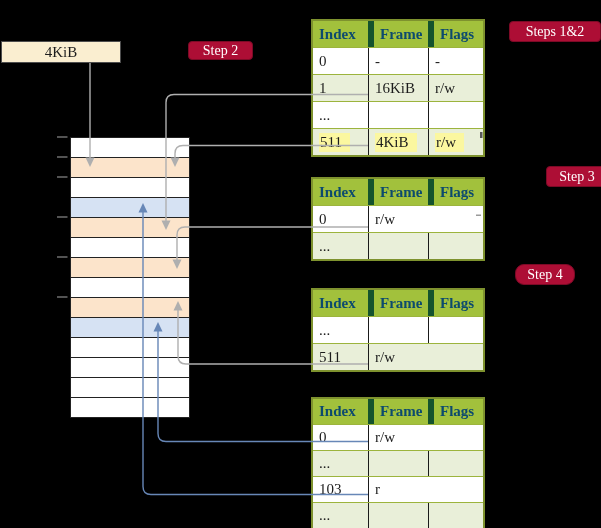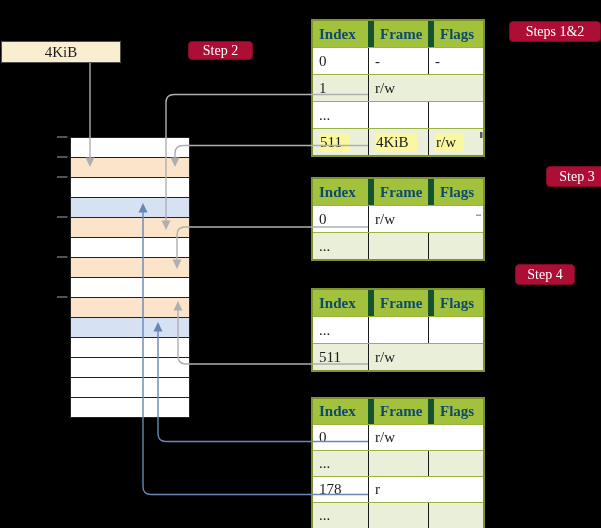--- a/index.html
+++ b/index.html
@@ -17,21 +17,21 @@
   
   .badge{
     position:absolute;background:var(--badge-red);color:#fff;
     border:1px solid #7c0a26;border-radius:4px;
     display:flex;align-items:center;justify-content:center;
     font-size:14px;line-height:1;
   }
   #badge-step0 {left:188px;top:41px;width:63px;height:17px;}
   #badge-steps12{left:509px;top:21px;width:90px;height:19px;}
   #badge-step3 {left:519px;top:166px;width:60px;height:19px;margin-left:27px;}
-  #badge-step4 {left:515px;top:264px;width:58px;height:19px;}
+  #badge-step4 {left:515px;top:264px;width:58px;height:19px;border-radius:9px;}
   
   #memcol{
     position:absolute;left:70px;top:137px;width:120px;
     border:1px solid #222;box-sizing:border-box;
   }
   .mem-row{height:19px;border-bottom:1px solid #222;}
   .mem-row:last-child{border-bottom:none;}
   .mem-white{background:#fff;}
   .mem-peach{background:var(--peach);}
   .mem-blue{background:var(--blue-row);}
@@ -103,20 +103,21 @@
         <div class="pt-cell">Frame</div>
         <div class="pt-cell">Flags</div>
       </div>
       <div class="pt-row pt-data">
         <div class="pt-cell">0</div>
         <div class="pt-cell">-</div>
         <div class="pt-cell">-</div>
       </div>
       <div class="pt-row pt-data row-green">
         <div class="pt-cell">1</div>
+        <div class="pt-cell">16KiB</div>
         <div class="pt-cell">r/w</div>
       </div>
       <div class="pt-row pt-data">
         <div class="pt-cell">...</div>
         <div class="pt-cell"></div>
         <div class="pt-cell"></div>
       </div>
       <div class="pt-row pt-data row-green">
         <div class="pt-cell">
           <span class="hl">511</span>
@@ -170,21 +171,21 @@
       <div class="pt-row pt-data">
         <div class="pt-cell">0</div>
         <div class="pt-cell">r/w</div>
       </div>
       <div class="pt-row pt-data row-green">
         <div class="pt-cell">...</div>
         <div class="pt-cell"></div>
         <div class="pt-cell"></div>
       </div>
       <div class="pt-row pt-data">
-        <div class="pt-cell">178</div>
+        <div class="pt-cell">103</div>
         <div class="pt-cell">r</div>
       </div>
       <div class="pt-row pt-data row-green">
         <div class="pt-cell">...</div>
         <div class="pt-cell"></div>
         <div class="pt-cell"></div>
       </div>
     </div>
 
   <svg id="overlay" width="601" height="528" viewBox="0 0 601 528">

